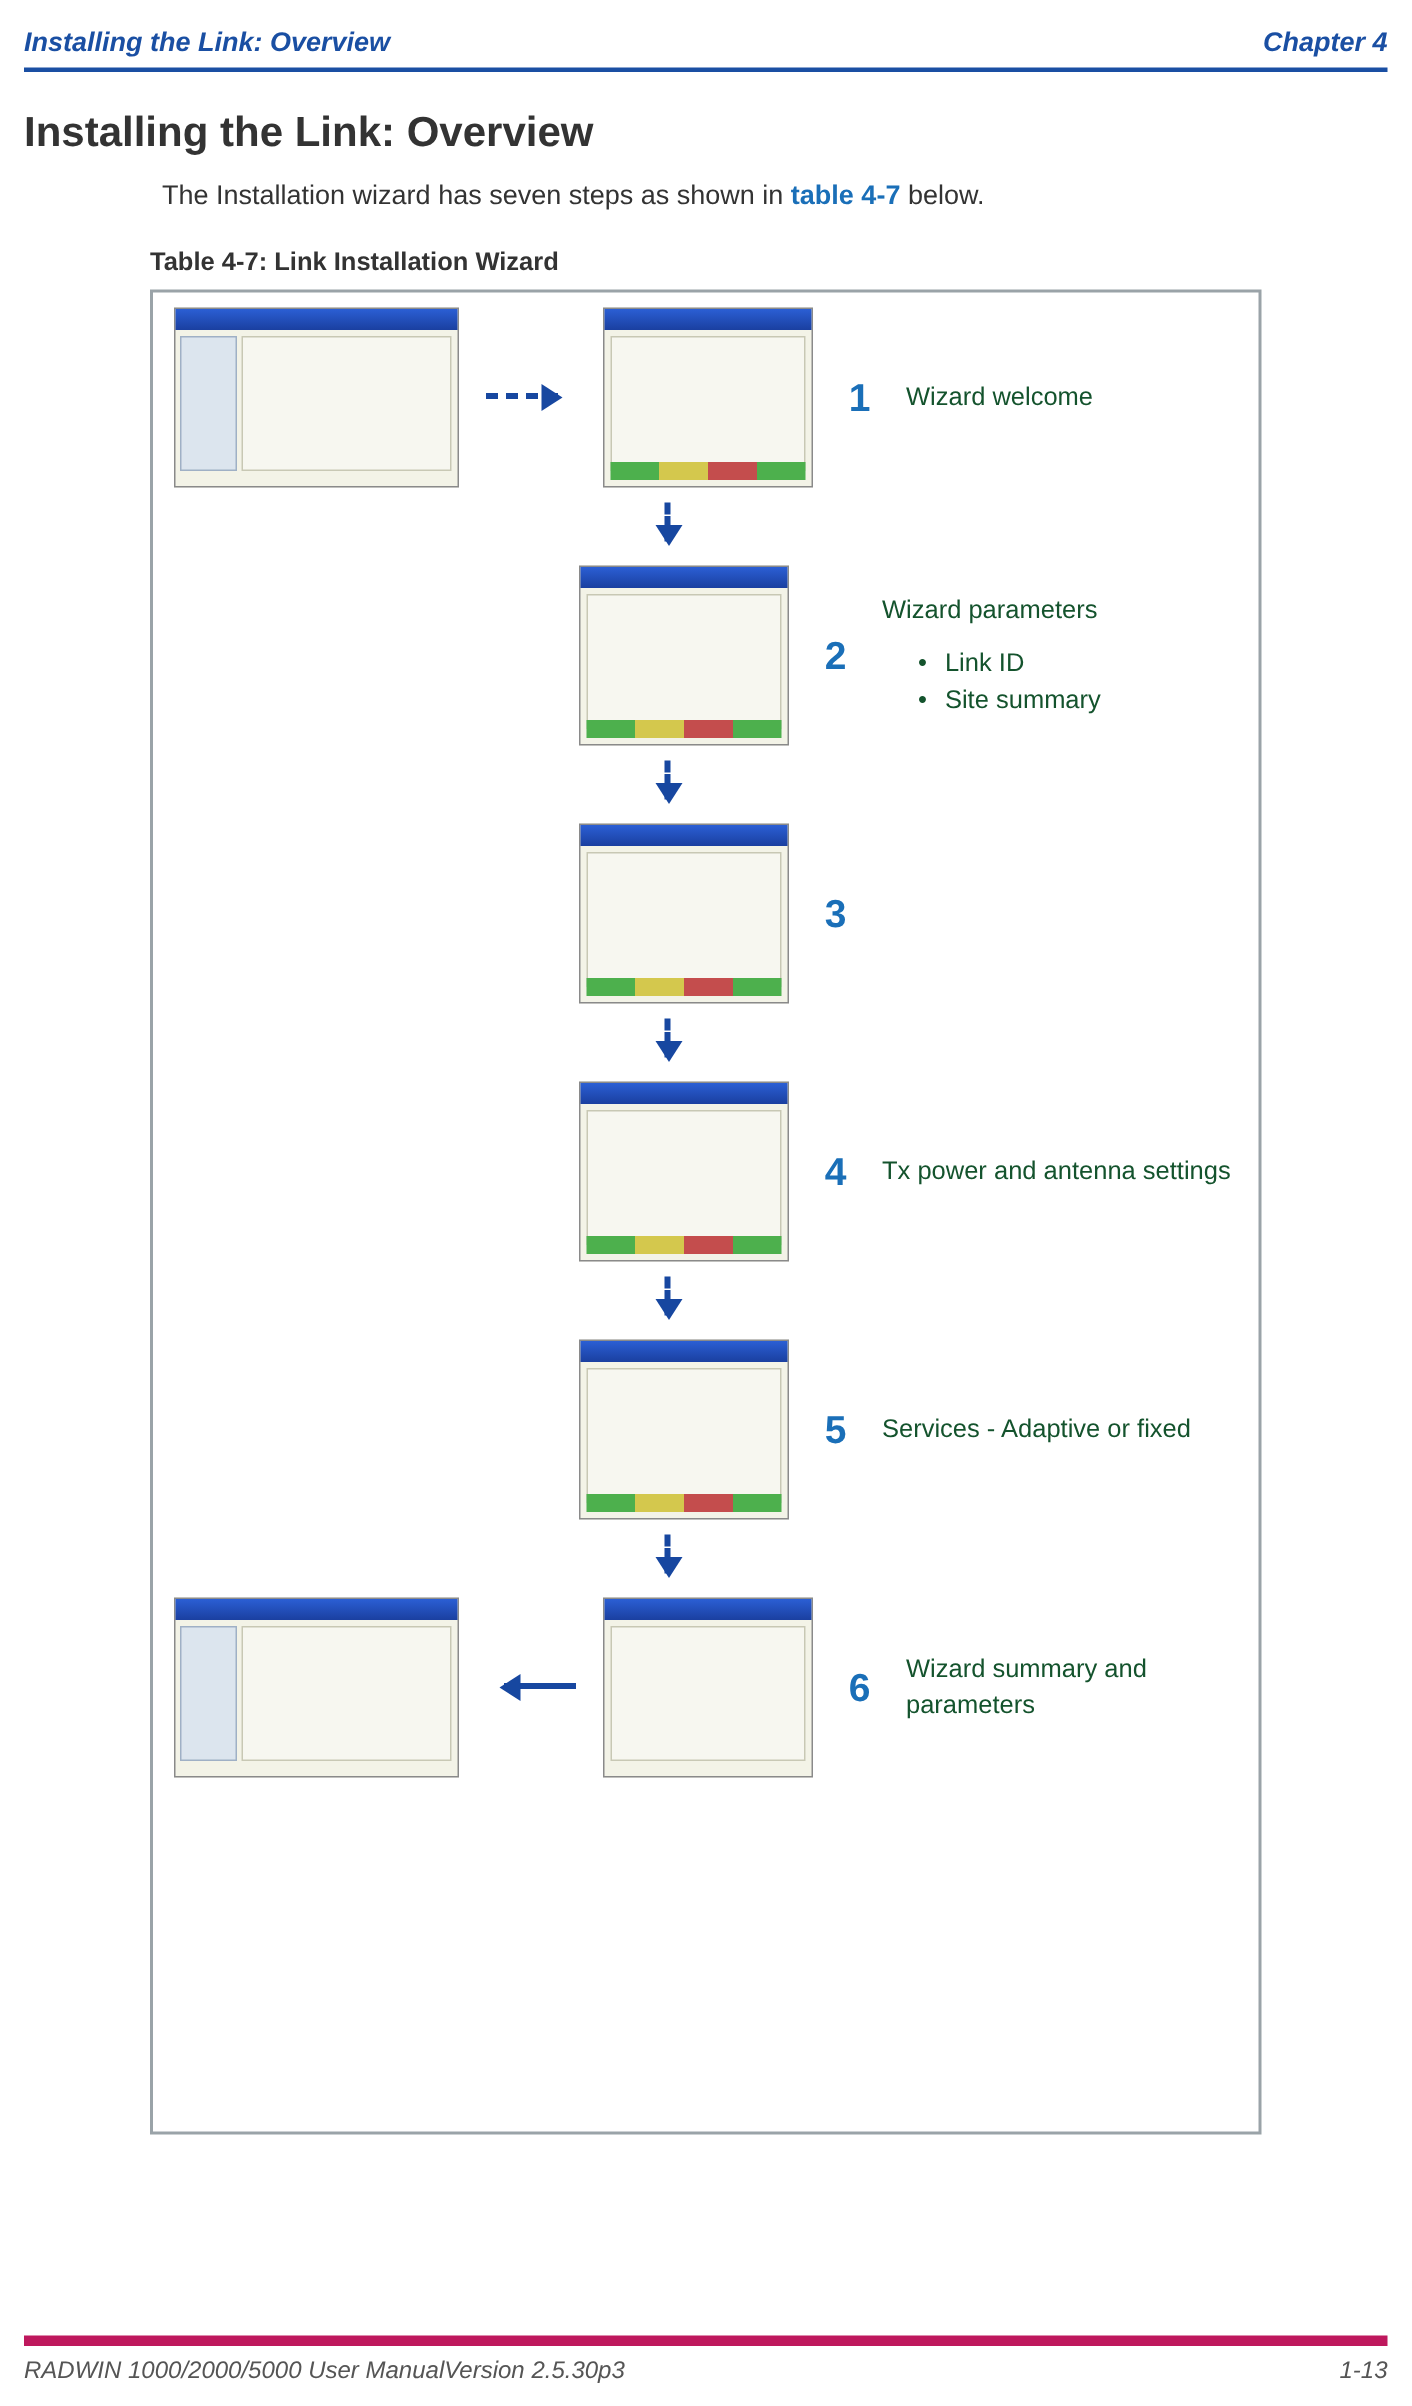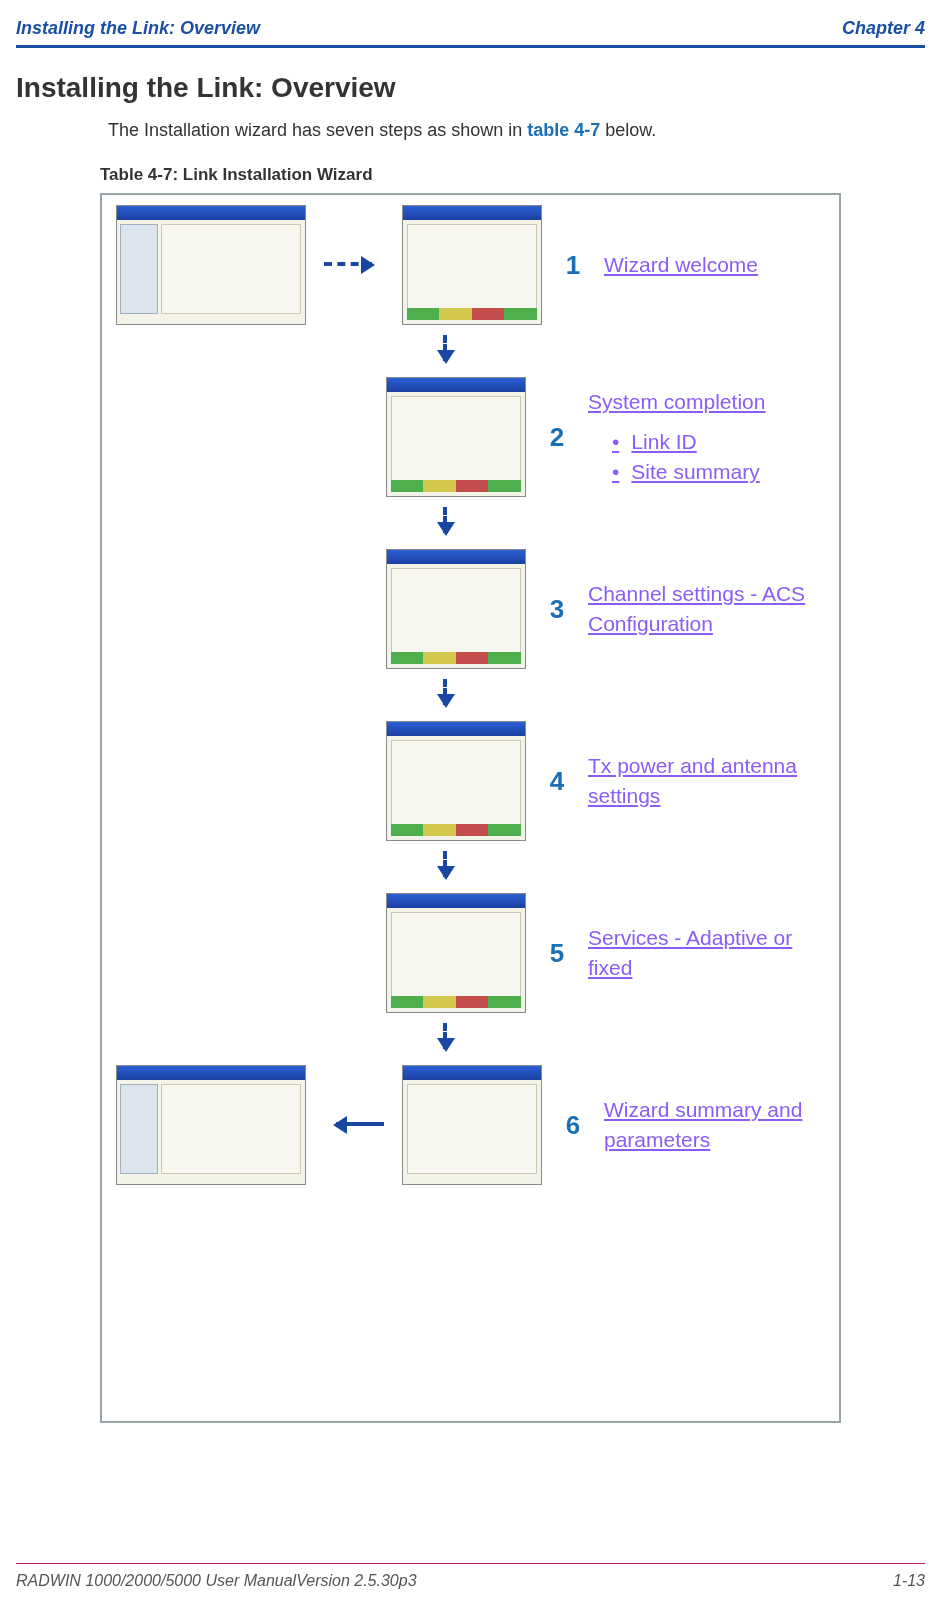--- a/index.html
+++ b/index.html
@@ -163,45 +163,44 @@
   }
   .step-num {
     font-size: 26px;
     font-weight: bold;
     color: #1a6fb8;
     width: 26px;
     flex-shrink: 0;
     text-align: center;
   }
   .step-desc {
-    font-size: 21px;
-    color: #8b5cf6;
+    font-size: 17px;
+    color: #14532d;
     line-height: 1.45;
     flex: 1;
-    text-decoration: underline;
   }
   .step-desc ul {
     list-style: none;
     padding-left: 24px;
     margin-top: 10px;
   }
   .step-desc ul li::before {
     content: "•";
     margin-right: 12px;
   }
   .spacer-left {
     width: 252px;
     flex-shrink: 0;
   }
   .footer {
     position: absolute;
     bottom: 14px;
     left: 16px;
     right: 16px;
-    border-top: 1px solid #be185d;
+    border-top: 7px solid #be185d;
     padding-top: 8px;
     display: flex;
     justify-content: space-between;
     font-size: 16px;
     font-style: italic;
     color: #555;
   }
 </style>
 </head>
 <body>
@@ -241,38 +240,37 @@
 
   <div class="step-row">
     <div class="spacer-left"></div>
     <div class="thumb thumb2 thumb-small">
       <div class="titlebar"></div>
         <div class="mainpane"></div>
         <div class="graybar"></div>
     </div>
     <div class="step-num">2</div>
     <div class="step-desc">
-      <span>System completion</span>
+      <span>Wizard parameters</span>
       <ul>
         <li>Link ID</li>
         <li>Site summary</li>
       </ul>
     </div>
   </div>
   <div class="arrow-down"></div>
 
   <div class="step-row">
     <div class="spacer-left"></div>
     <div class="thumb thumb2 thumb-small">
       <div class="titlebar"></div>
         <div class="mainpane"></div>
         <div class="graybar"></div>
     </div>
     <div class="step-num">3</div>
-    <div class="step-desc">Channel settings - ACS Configuration</div>
   </div>
   <div class="arrow-down"></div>
 
   <div class="step-row">
     <div class="spacer-left"></div>
     <div class="thumb thumb2 thumb-small">
       <div class="titlebar"></div>
         <div class="mainpane"></div>
         <div class="graybar"></div>
     </div>

